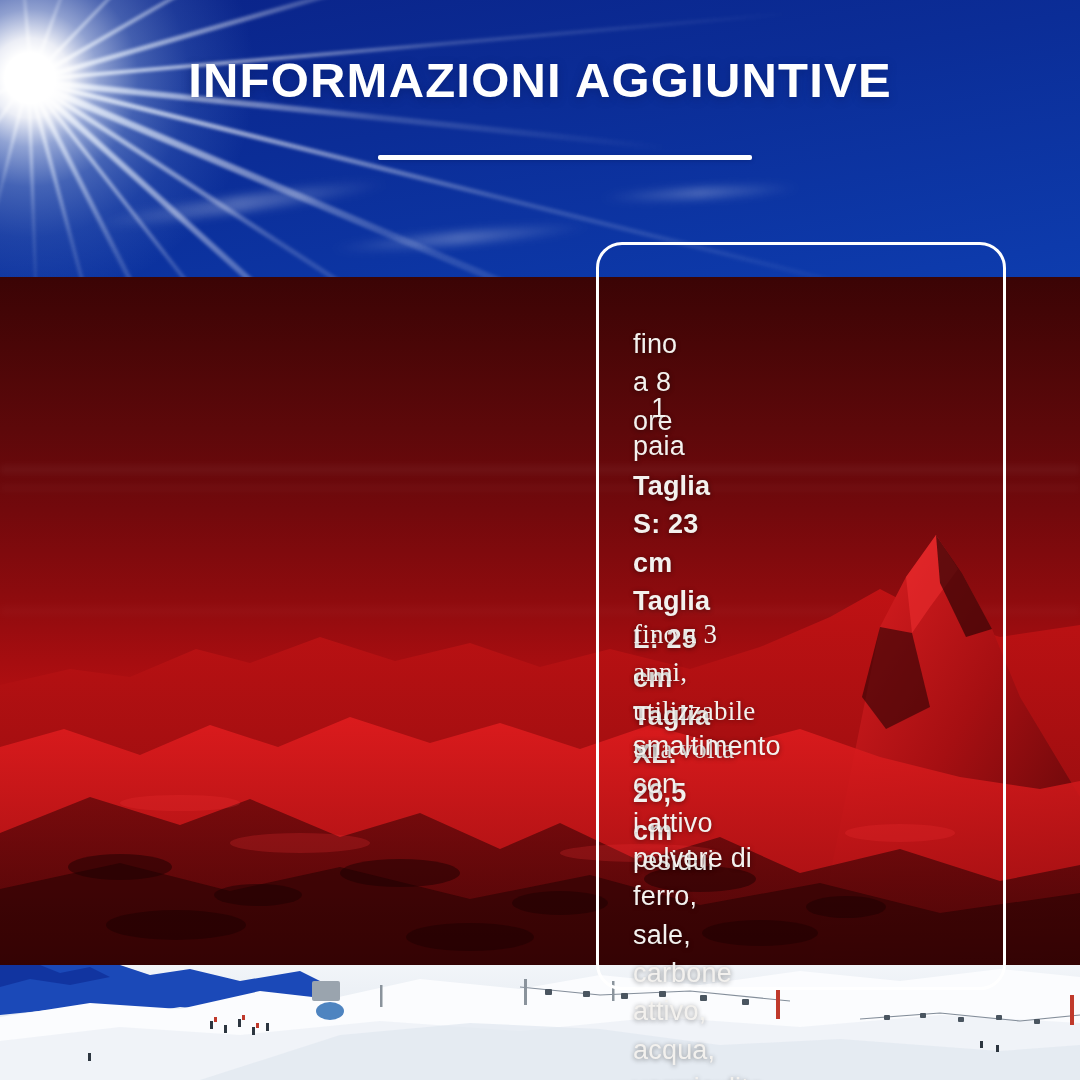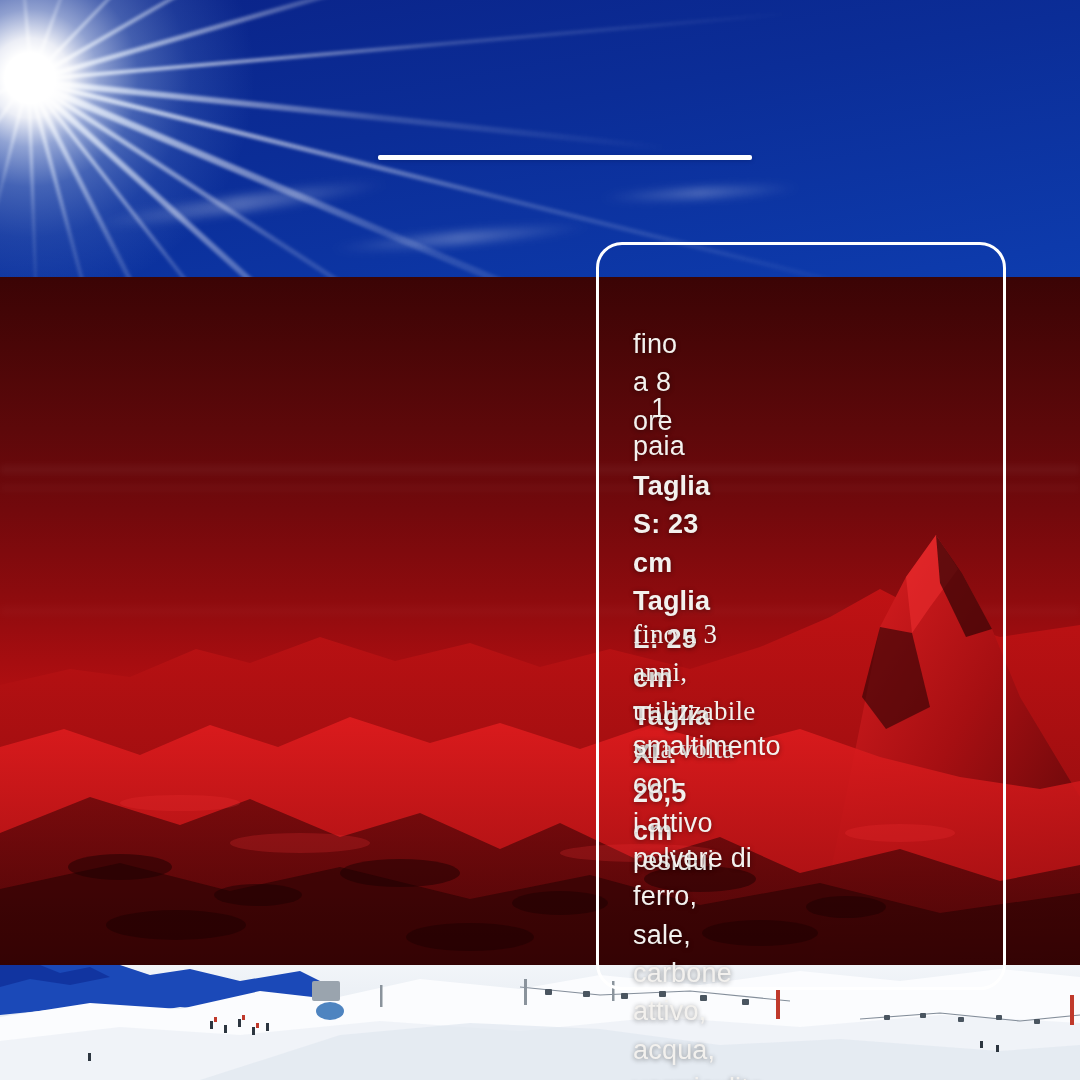--- a/index.html
+++ b/index.html
@@ -276,20 +276,21 @@
           <rect x="996" y="80" width="3" height="7"></rect>
       </g>
       <g fill="#c0392b">
         <rect x="214" y="52" width="3" height="5"></rect>
           <rect x="242" y="50" width="3" height="5"></rect>
         <rect x="256" y="58" width="3" height="5"></rect>
       </g>
     </svg>
   </div>
 
+  <div class="title">INFORMAZIONI AGGIUNTIVE</div>
   <div class="title-rule"></div>
 
   <div class="frame"></div>
 
   <div class="table">
 
     <div class="row">
 
       <div class="val" style="top:48px;">fino a 8 ore</div>
     </div>

